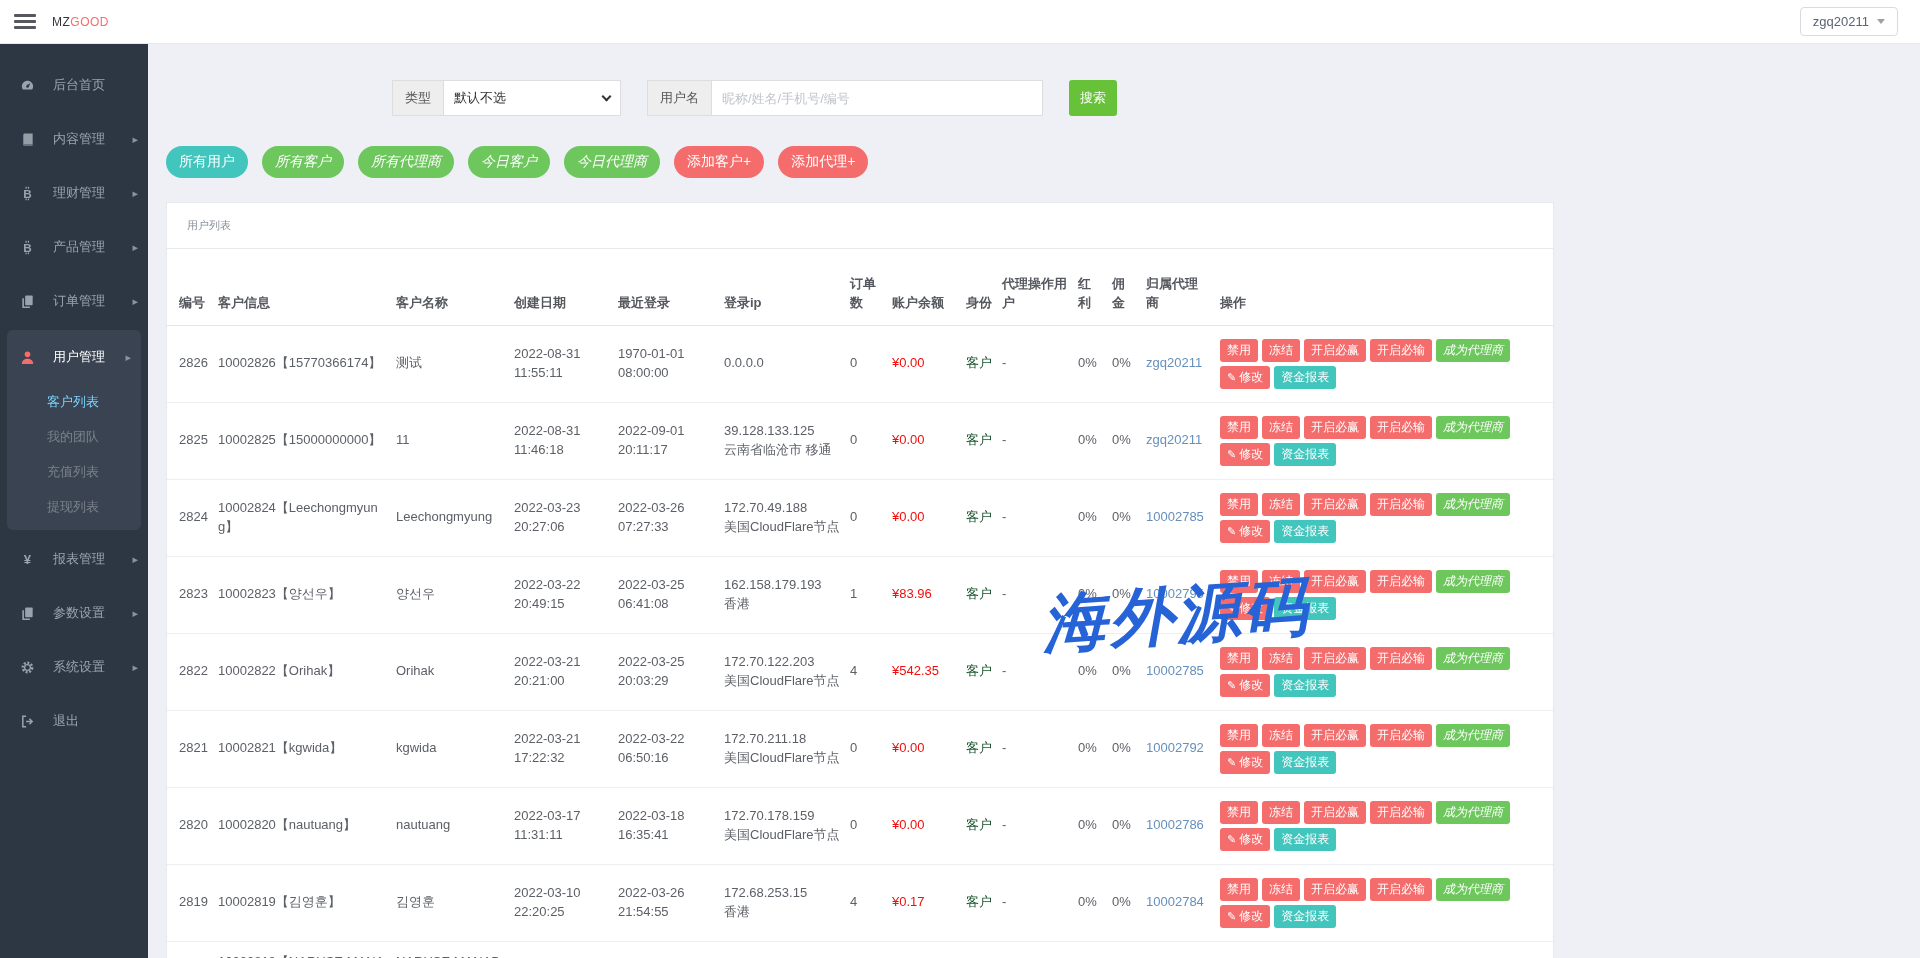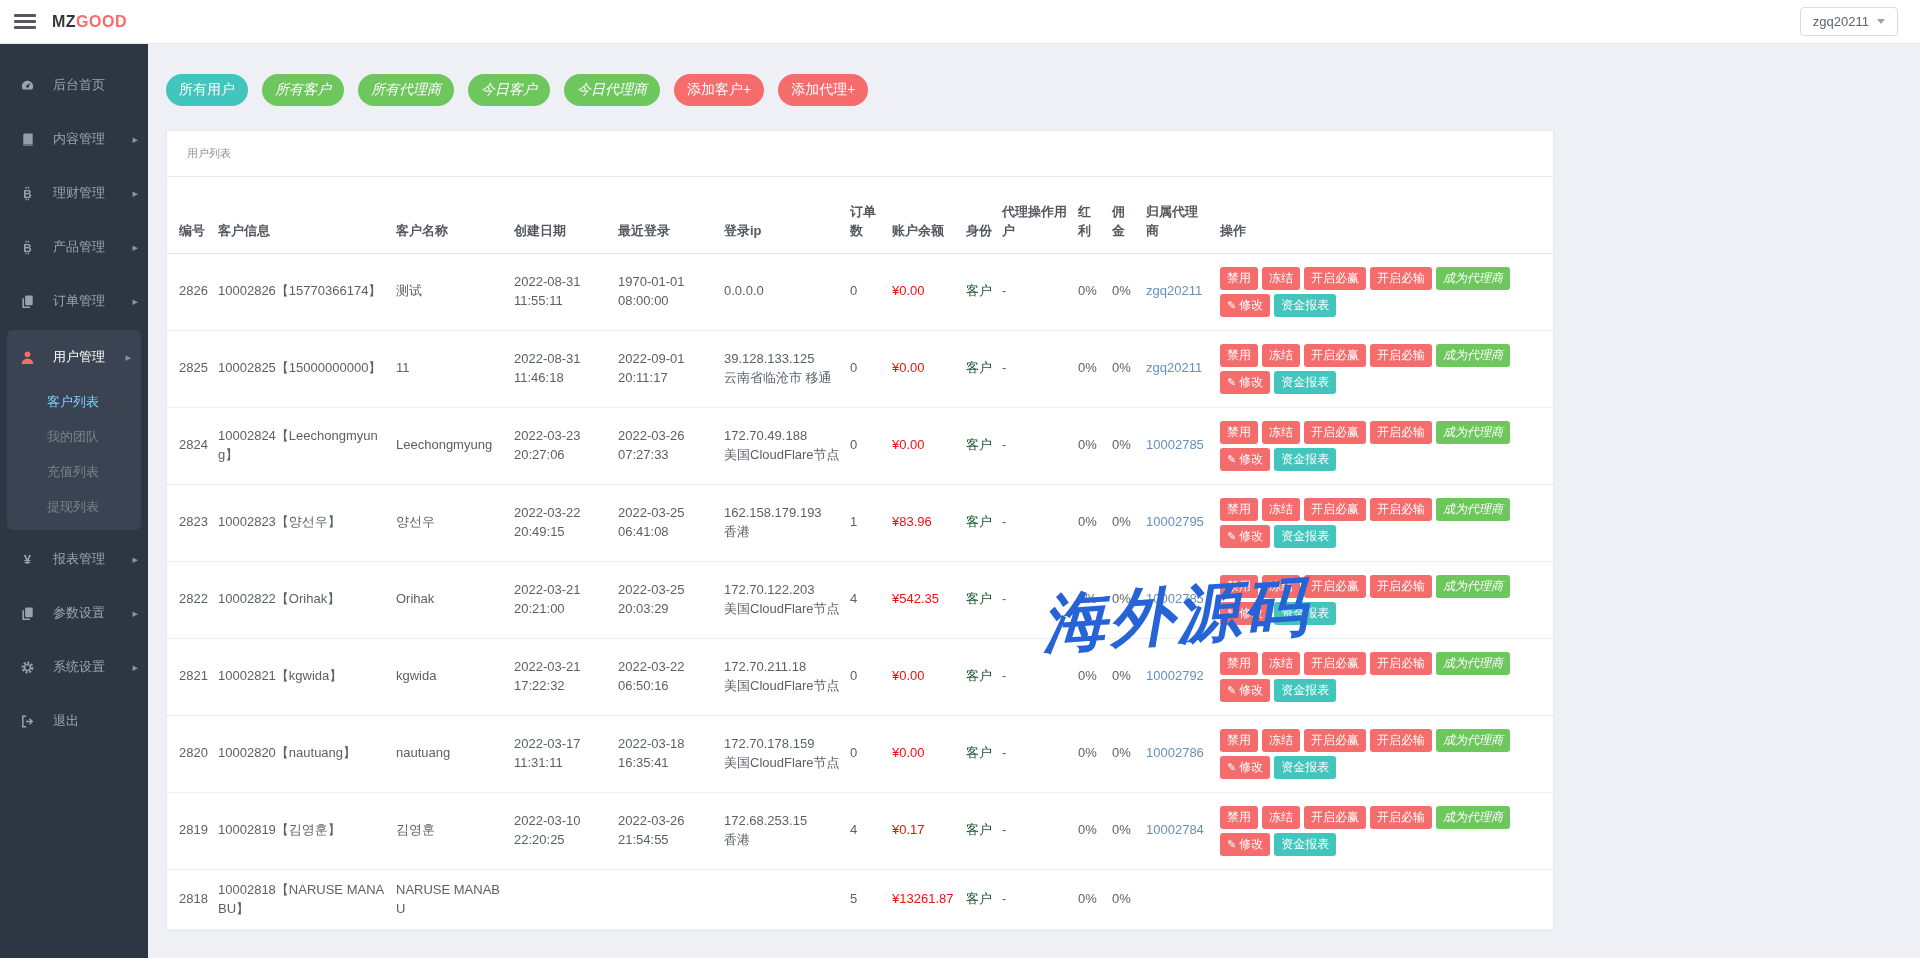--- a/index.html
+++ b/index.html
@@ -7,21 +7,21 @@
   body {
     font-family: "Liberation Sans","DejaVu Sans",sans-serif;
     background:#eef0f5; position:relative; color:#5b5f66;
   }
   
   .topbar { height:44px; background:#fff; border-bottom:1px solid #e9e9e9;
     display:flex; align-items:center; justify-content:space-between; padding:0 22px 0 14px; }
   .topbar-left { display:flex; align-items:center; gap:16px; }
   .hamburger { width:22px; cursor:pointer; }
   .hamburger div { height:3px; background:#55585e; margin:3px 0; border-radius:1px; }
-  .logo { font-size:16px; font-weight:bold; letter-spacing:.5px; }
+  .logo { font-size:12px; font-weight:normal; letter-spacing:.5px; }
   .logo .mz { color:#33363c; }
   .logo .good { color:#f56c6c; }
   .user-dd { border:1px solid #d8dbe0; border-radius:4px; background:#fff; padding:6px 12px;
     font-size:13px; color:#5a6472; display:flex; align-items:center; gap:8px; cursor:pointer; }
   .caret-down { width:0; height:0; border-left:4px solid transparent; border-right:4px solid transparent;
     border-top:5px solid #9aa0a8; }
   
   .sidebar { position:absolute; top:44px; left:0; bottom:0; width:148px; background:#2d3744; padding-top:14px; }
   .side-item { height:54px; display:flex; align-items:center; gap:18px; padding:0 10px 0 20px;
     color:#9aa3ad; font-size:13px; cursor:pointer; }
@@ -202,20 +202,34 @@
           <path d="M6.5 2.5H3v11h3.5"></path>
           <path d="M10 5l3 3-3 3M13 8H6.5"></path>
         </svg>
       </span>
       <span class="lbl">退出</span>
     </div>
   </div>
 
 <div class="main">
   <div class="container">
+    <div class="filter-row">
+      <div class="igroup">
+        <span class="iaddon">类型</span>
+        <div class="fake-select">
+          <span>默认不选</span>
+          <span class="chev"></span>
+        </div>
+      </div>
+      <div class="igroup">
+        <span class="iaddon">用户名</span>
+        <input class="finput" type="text" placeholder="昵称/姓名/手机号/编号" style="">
+      </div>
+      <button class="btn-search">搜索</button>
+    </div>
 
     <div class="quick-row" id="quickRow">
         <button class="qbtn c-teal">所有用户</button>
         <button class="qbtn c-green">所有客户</button>
         <button class="qbtn c-green">所有代理商</button>
         <button class="qbtn c-green">今日客户</button>
         <button class="qbtn c-green">今日代理商</button>
         <button class="qbtn c-red">添加客户+</button>
         <button class="qbtn c-red">添加代理+</button>
       </div>

